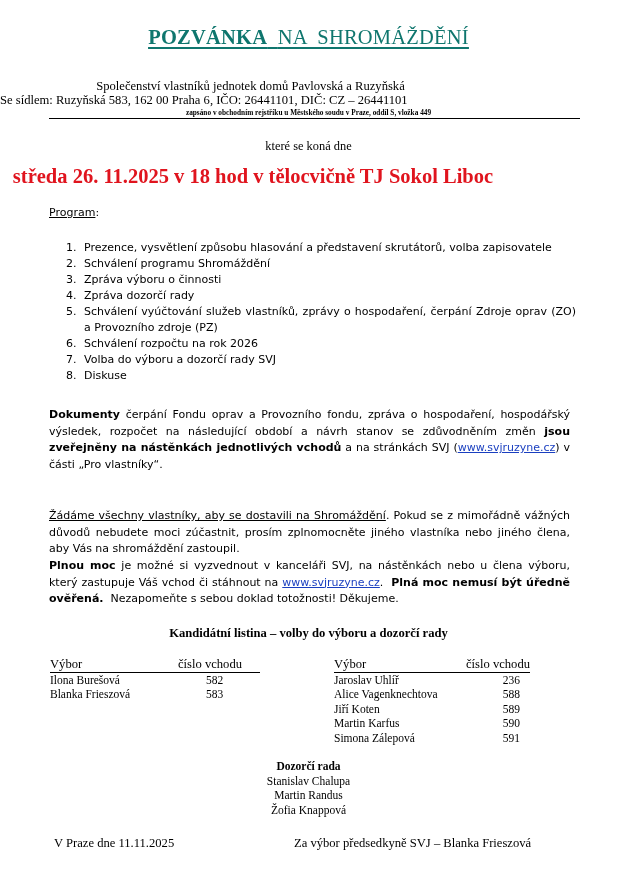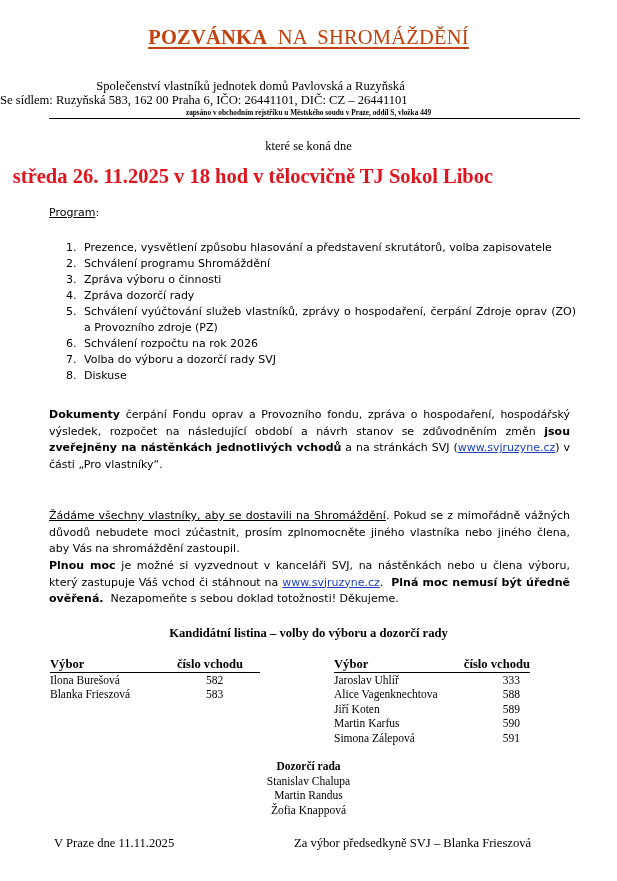--- a/index.html
+++ b/index.html
@@ -1,21 +1,21 @@
 <!DOCTYPE html>
 <html><head>
 <meta charset="utf-8">
 <style>
   html, body { margin: 0; padding: 0; background: #ffffff; }
   body { width: 617px; height: 881px; position: relative; overflow: hidden; color: #000; }
   .abs { position: absolute; }
 
   .title {
     top: 26px; left: 0; width: 617px; text-align: center;
-    font-family: "Liberation Serif", serif; font-size: 20.5px; color: #c2410c;
+    font-family: "Liberation Serif", serif; font-size: 20.5px; color: #0f766e;
     letter-spacing: 0.2px;
   }
   .title span { text-decoration: underline; text-decoration-thickness: 1.5px; text-underline-offset: 3px; }
   .title .bold { font-weight: bold; }
 
   .hdr1 { top: 79px; left: 0; width: 501px; text-align: center; font-family: "Liberation Serif", serif; font-size: 12.6px; }
   .hdr2 { top: 93px; left: 0; width: 617px; text-align: left; font-family: "Liberation Serif", serif; font-size: 12.6px; }
   .hdr3 { top: 108px; left: 0; width: 617px; text-align: center; font-family: "Liberation Serif", serif; font-size: 7.3px; font-weight: bold; }
   .rule { top: 118px; left: 49px; width: 531px; height: 1px; background: #000; }
 
@@ -34,21 +34,21 @@
   .p1 { top: 407px; }
   .p2 { top: 508px; }
   .p3 { top: 558px; }
   a.link { color: #1a3fc0; text-decoration: underline; }
   .u { text-decoration: underline; }
   b { font-weight: bold; }
 
   .kand-title { top: 626px; left: 0; width: 617px; text-align: center; font-family: "Liberation Serif", serif; font-size: 12.6px; font-weight: bold; }
 
   .tbl { font-family: "Liberation Serif", serif; font-size: 11.5px; }
-  .tbl .head { display: flex; font-weight: bold; font-size: 12.6px; border-bottom: 1px solid #000; height: 15px; line-height: 14px; }
+  .tbl .head { display: flex; font-weight: normal; font-size: 12.6px; border-bottom: 1px solid #000; height: 15px; line-height: 14px; }
   .tbl .row { display: flex; height: 14.4px; line-height: 14.4px; gap: 19px; }
   .tbl .c1 { width: 110px; }
   .tbl .c2 { width: 100px; text-align: center; }
   .tbl-left { top: 657px; left: 50px; width: 210px; }
   .tbl-right { top: 657px; left: 334px; width: 196px; }
   .tbl-right .c1 { width: 120px; }
   .tbl-right .c2 { width: 76px; text-align: right; padding-right: 10px; box-sizing: border-box; }
 
   .dozor { top: 759px; left: 0; width: 617px; text-align: center; font-family: "Liberation Serif", serif; font-size: 11.5px; line-height: 14.6px; }
   .dozor .t { font-weight: bold; }
@@ -129,21 +129,21 @@
     </div>
 </div>
 
 <div class="abs tbl tbl-right">
   <div class="head">
       <span class="c1">Výbor</span>
       <span class="c2" style="padding-right:0">číslo vchodu</span>
     </div>
   <div class="row">
       <span class="c1">Jaroslav Uhlíř</span>
-      <span class="c2">333</span>
+      <span class="c2">236</span>
     </div>
   <div class="row">
       <span class="c1">Alice Vagenknechtova</span>
       <span class="c2">588</span>
     </div>
   <div class="row">
       <span class="c1">Jiří Koten</span>
       <span class="c2">589</span>
     </div>
   <div class="row">

